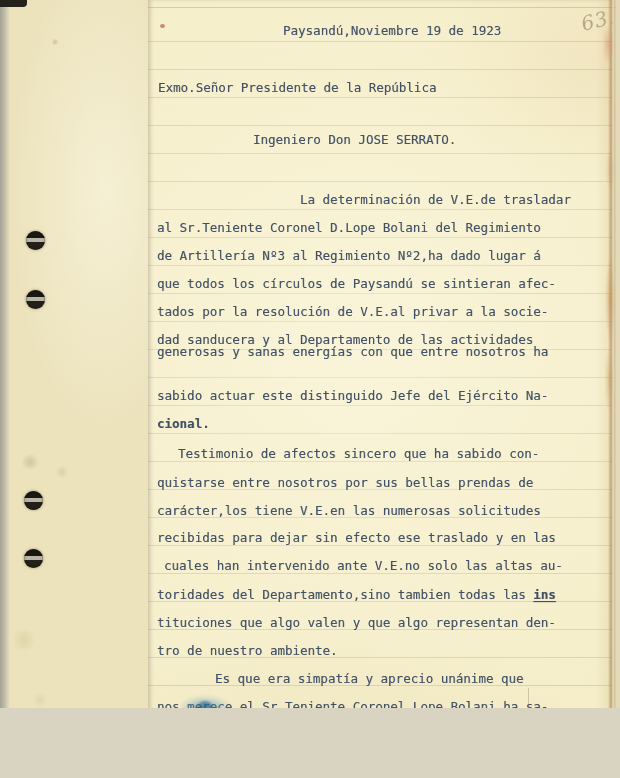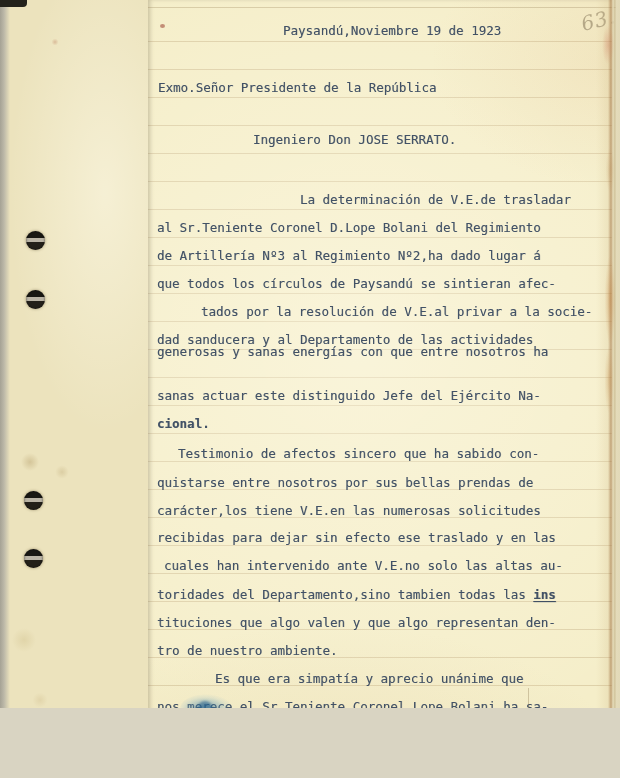--- a/index.html
+++ b/index.html
@@ -181,24 +181,24 @@
   <div class="page-top-line"></div>
 
   <div id="typed-lines">
       <div class="typed-line" style="left: 283px; top: 23px;">Paysandú,Noviembre 19 de 1923</div>
       <div class="typed-line" style="left: 158px; top: 80px;">Exmo.Señor Presidente de la República</div>
       <div class="typed-line" style="left: 253px; top: 132px;">Ingeniero Don JOSE SERRATO.</div>
       <div class="typed-line" style="left: 300px; top: 192px;">La determinación de V.E.de trasladar</div>
       <div class="typed-line" style="left: 157px; top: 220px;">al Sr.Teniente Coronel D.Lope Bolani del Regimiento</div>
       <div class="typed-line" style="left: 157px; top: 248px;">de Artillería Nº3 al Regimiento Nº2,ha dado lugar á</div>
       <div class="typed-line" style="left: 157px; top: 276px;">que todos los círculos de Paysandú se sintieran afec-</div>
-      <div class="typed-line" style="left: 157px; top: 304px; margin-left: 44px;">tados por la resolución de V.E.al privar a la socie-</div>
+      <div class="typed-line" style="left: 157px; top: 304px;">tados por la resolución de V.E.al privar a la socie-</div>
       <div class="typed-line" style="left: 157px; top: 332px;">dad sanducera y al Departamento de las actividades</div>
       <div class="typed-line" style="left: 157px; top: 344px;">generosas y sanas energías con que entre nosotros ha</div>
-      <div class="typed-line" style="left: 157px; top: 388px;">sanas actuar este distinguido Jefe del Ejército Na-</div>
+      <div class="typed-line" style="left: 157px; top: 388px;">sabido actuar este distinguido Jefe del Ejército Na-</div>
       <div class="typed-line" style="left: 157px; top: 416px; font-weight: bold;">cional.</div>
       <div class="typed-line" style="left: 178px; top: 446px;">Testimonio de afectos sincero que ha sabido con-</div>
       <div class="typed-line" style="left: 157px; top: 475px;">quistarse entre nosotros por sus bellas prendas de</div>
       <div class="typed-line" style="left: 157px; top: 503px;">carácter,los tiene V.E.en las numerosas solicitudes</div>
       <div class="typed-line" style="left: 157px; top: 530px;">recibidas para dejar sin efecto ese traslado y en las</div>
       <div class="typed-line" style="left: 140px; top: 558px; margin-left: 24px;">cuales han intervenido ante V.E.no solo las altas au-</div>
       <div class="typed-line" style="left: 157px; top: 587px;">toridades del Departamento,sino tambien todas las <span class="u">ins</span></div>
       <div class="typed-line" style="left: 157px; top: 615px;">tituciones que algo valen y que algo representan den-</div>
       <div class="typed-line" style="left: 157px; top: 643px;">tro de nuestro ambiente.</div>
       <div class="typed-line" style="left: 215px; top: 671px;">Es que era simpatía y aprecio unánime que</div>

